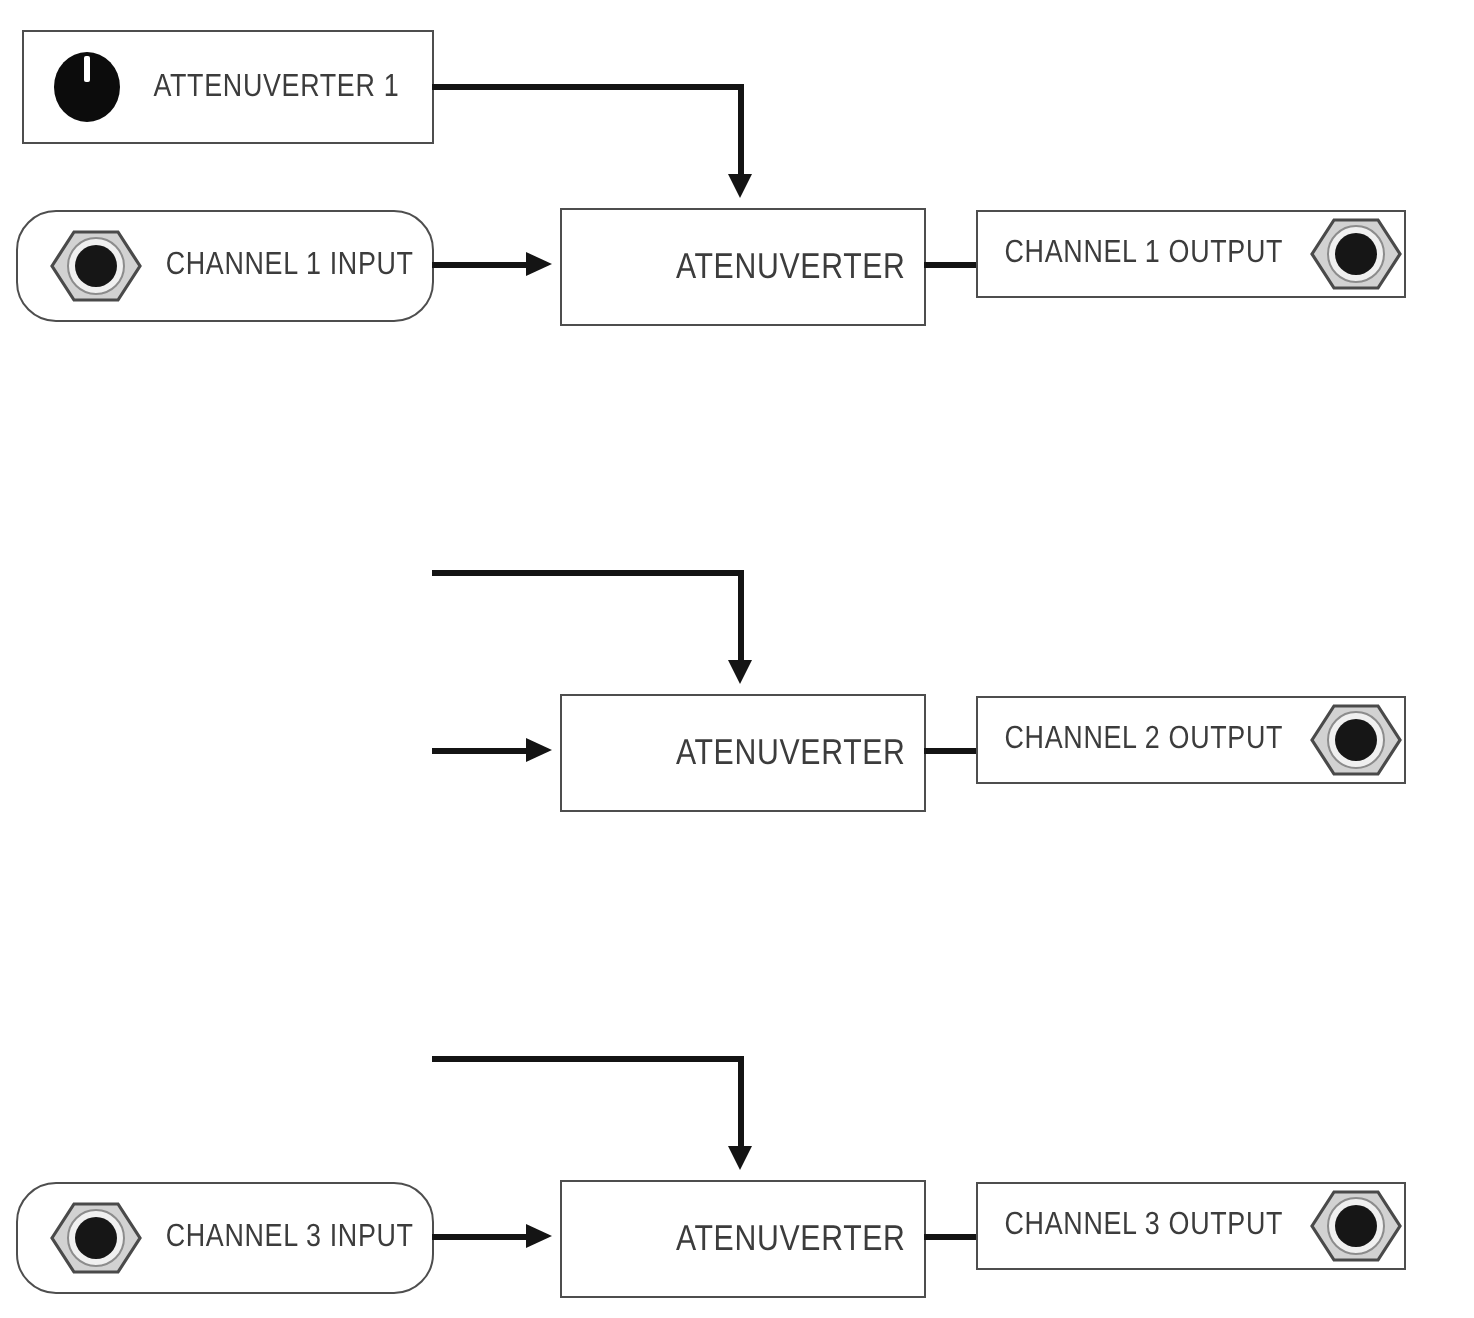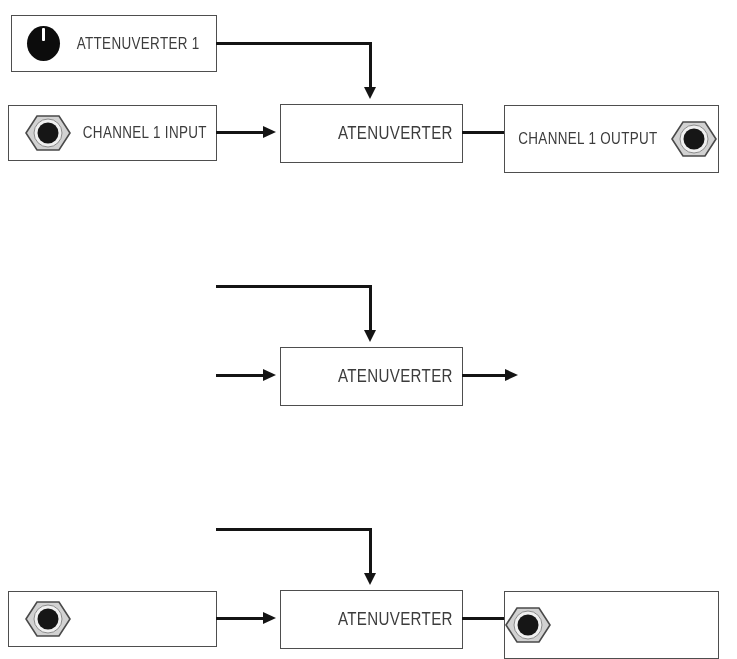--- a/index.html
+++ b/index.html
@@ -40,24 +40,24 @@
     display: inline-block;
     color: var(--c-text);
     font-size: 16px;
     letter-spacing: 0.4px;
     white-space: nowrap;
     transform: scaleX(0.84);
   }
   .label-wrap { flex: 1 1 auto; text-align: center; }
 
   .knob-box    { left: 11px;  top: 15px;  width: 206px; height: 57px; }
-  .input-box   { left: 8px;   top: 105px; width: 209px; height: 56px; }
+  .input-box   { left: 8px;   top: 105px; width: 209px; height: 56px; border-radius: 20px; }
   .process-box { left: 280px; top: 104px; width: 183px; height: 59px; justify-content: center; padding-left: 48px; }
   .process-box .label { font-size: 18px; }
-  .output-box  { left: 504px; top: 105px; width: 215px; height: 68px; }
+  .output-box  { left: 488px; top: 105px; width: 215px; height: 44px; }
 
   .knob {
     position: relative;
     flex: 0 0 auto;
     width: 33px; height: 35px;
     margin-left: 15px;
     border-radius: 50%;
     background: var(--c-knob);
   }
   .knob .tick {
@@ -149,44 +149,54 @@
 
     <div class="h-line in-line"></div>
     <div class="ah-right in-ah"></div>
 
     <div class="box process-box">
       <span class="label">ATENUVERTER</span>
     </div>
     <div class="h-line out-line"></div>
     <div class="ah-right out-ah"></div>
 
+    <div class="box output-box">
+      <span class="label-wrap"><span class="label">CHANNEL 2 OUTPUT</span></span>
+      <svg class="jack" width="46" height="40" viewBox="0 0 46 40">
+        <polygon class="jack-hex" points="1,20 12,3 34,3 45,20 34,37 12,37"></polygon>
+        <circle class="jack-ring" cx="23" cy="20" r="14"></circle>
+        <circle class="jack-center" cx="23" cy="20" r="10.5"></circle>
+      </svg>
+    </div>
   </div>
 
   <div class="group g3">
     <div class="h-line knob-h"></div>
     <div class="v-line knob-v"></div>
     <div class="ah-down knob-ah"></div>
 
     <div class="box input-box">
       <svg class="jack" width="46" height="40" viewBox="0 0 46 40">
         <polygon class="jack-hex" points="1,20 12,3 34,3 45,20 34,37 12,37"></polygon>
         <circle class="jack-ring" cx="23" cy="20" r="14"></circle>
         <circle class="jack-center" cx="23" cy="20" r="10.5"></circle>
       </svg>
+      <span class="label-wrap"><span class="label">CHANNEL 3 INPUT</span></span>
     </div>
     <div class="h-line in-line"></div>
     <div class="ah-right in-ah"></div>
 
     <div class="box process-box">
       <span class="label">ATENUVERTER</span>
     </div>
     <div class="h-line out-line"></div>
     <div class="ah-right out-ah"></div>
 
     <div class="box output-box">
+      <span class="label-wrap"><span class="label">CHANNEL 3 OUTPUT</span></span>
       <svg class="jack" width="46" height="40" viewBox="0 0 46 40">
         <polygon class="jack-hex" points="1,20 12,3 34,3 45,20 34,37 12,37"></polygon>
         <circle class="jack-ring" cx="23" cy="20" r="14"></circle>
         <circle class="jack-center" cx="23" cy="20" r="10.5"></circle>
       </svg>
     </div>
   </div>
 
 </div>
 

